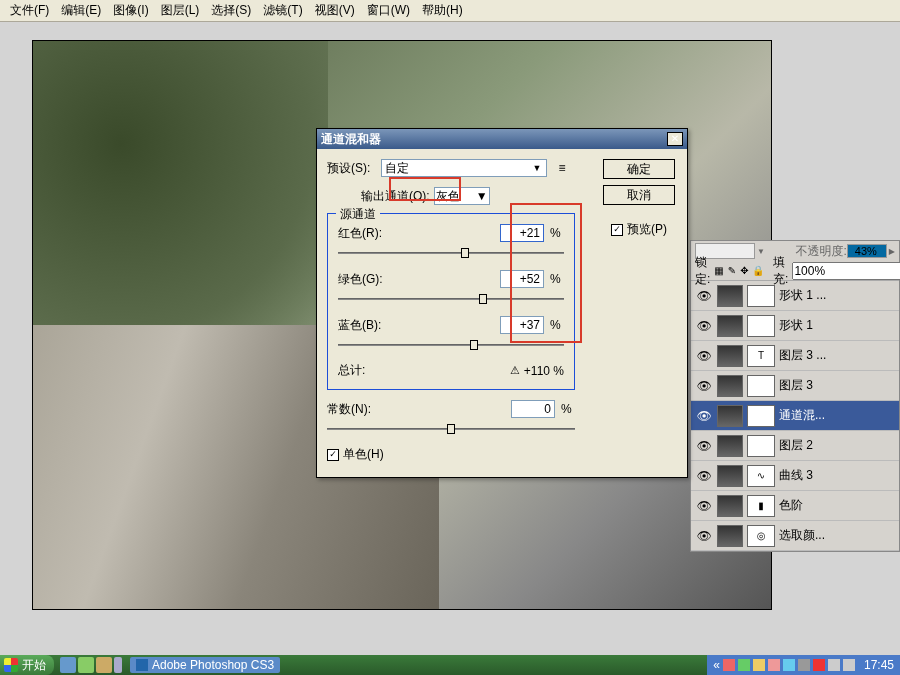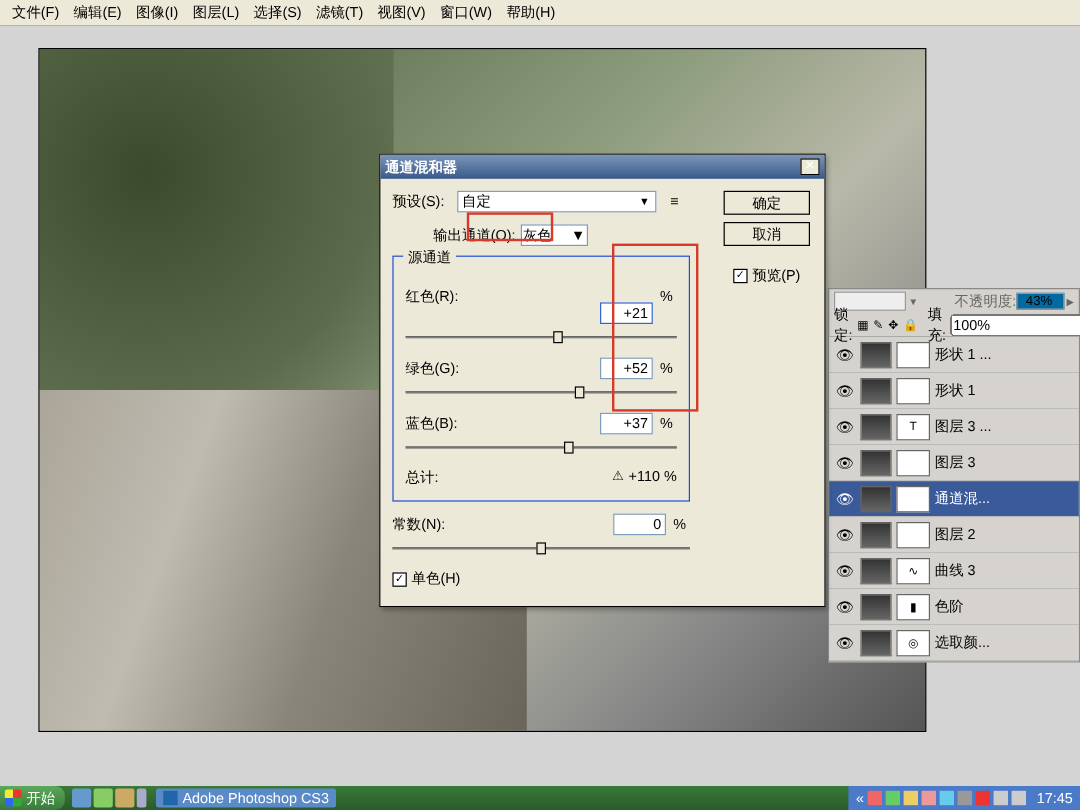--- a/index.html
+++ b/index.html
@@ -38,21 +38,21 @@
 
 .chan-row { display: flex; align-items: center; margin-bottom: 4px; }
 .chan-row label { width: 64px; }
 .chan-row .spacer { flex: 1; }
 .num-in { width: 44px; height: 18px; border: 1px solid #7f9db9; background: #fff; text-align: right; padding: 0 3px; line-height: 16px; }
 .pct { margin-left: 6px; width: 14px; }
 .slider { height: 14px; position: relative; margin-bottom: 10px; }
 .slider .track { position: absolute; left: 0; right: 0; top: 6px; height: 2px; background: #888; border-top: 1px solid #666; }
 .slider .thumb { position: absolute; top: 2px; width: 8px; height: 10px; background: #ece9d8; border: 1px solid #000; transform: translateX(-50%); }
 
-.total-row { display: flex; align-items: flex-start; margin-top: 0; }
+.total-row { display: flex; align-items: center; margin-top: 0; }
 .total-row .spacer { flex: 1; }
 .warn { margin-right: 4px; font-size: 11px; }
 
 .btn-col { position: absolute; right: 12px; top: 10px; display: flex; flex-direction: column; gap: 6px; align-items: center; }
 .chk { display: flex; align-items: center; margin-top: 10px; }
 .chk .box { width: 12px; height: 12px; border: 1px solid #000; background: #fff; margin-right: 4px; display: inline-flex; align-items: center; justify-content: center; font-size: 9px; line-height: 9px; }
 
 
 .hl { position: absolute; border: 2px solid #d83a2a; pointer-events: none; z-index: 20; }
 
@@ -126,21 +126,21 @@
         <span class="arr">▼</span>
       </div>
     </div>
 
     <div class="fieldset" style="width:248px;">
       <span class="legend">源通道</span>
 
       <div class="chan-row">
         <label>红色(R):</label>
         <span class="spacer"></span>
-        <div class="num-in" style="border:1px solid #36c;margin-top:28px;">+21</div>
+        <div class="num-in" style="border:1px solid #36c;">+21</div>
         <span class="pct">%</span>
       </div>
       <div class="slider">
           <div class="track"></div>
           <div class="thumb" style="left:56%"></div>
         </div>
 
       <div class="chan-row">
         <label>绿色(G):</label>
         <span class="spacer"></span>

